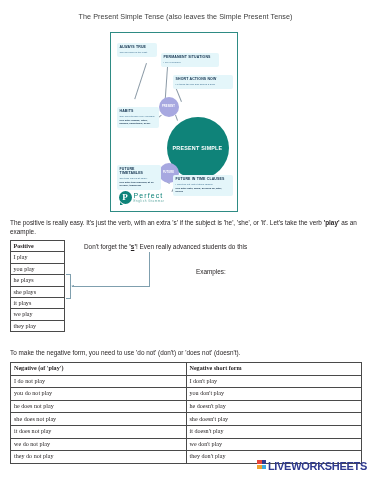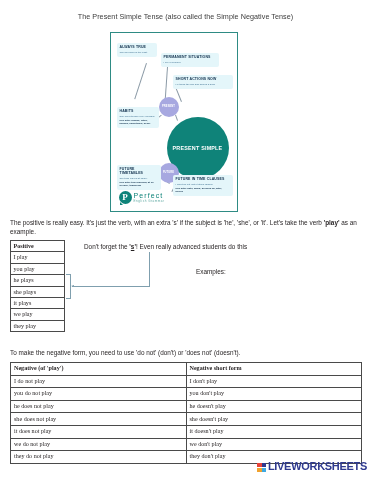--- a/index.html
+++ b/index.html
@@ -277,21 +277,21 @@
     width: 50%;
   }
   .neg-table td.head { font-weight: bold; }
 
   
   .lws {
     position: absolute;
     right: 4px;
     top: 460px;
     display: flex;
-    align-items: flex-end;
+    align-items: flex-start;
   }
   .lws-mark {
     width: 9px;
     height: 9px;
     display: grid;
     grid-template-columns: 1fr 1fr;
     grid-template-rows: 1fr 1fr;
     gap: 0.8px;
     margin-right: 1.5px;
   }
@@ -299,21 +299,21 @@
   .lws-name {
     font-size: 11px;
     font-weight: bold;
     color: #2f3a8f;
     letter-spacing: -0.3px;
   }
 </style>
 </head>
 <body>
 
-<div class="page-title">The Present Simple Tense (also called the Simple Negative Tense)</div>
+<div class="page-title">The Present Simple Tense (also leaves the Simple Present Tense)</div>
 
 <div class="infographic">
   <div class="info-inner">
 
     <div class="connector" style="left:33px; top:28px; width:0.6px; height:38px; transform:rotate(18deg); transform-origin:top center;"></div>
     <div class="connector" style="left:54px; top:32px; width:0.6px; height:32px; transform:rotate(4deg); transform-origin:top center;"></div>
     <div class="connector" style="left:62px; top:52px; width:0.6px; height:16px; transform:rotate(-22deg); transform-origin:top center;"></div>
     <div class="connector" style="left:48px; top:80px; width:0.6px; height:12px; transform:rotate(52deg); transform-origin:top center;"></div>
     <div class="connector" style="left:48px; top:143px; width:0.6px; height:10px; transform:rotate(-55deg); transform-origin:top center;"></div>
     <div class="connector" style="left:64px; top:146px; width:0.6px; height:12px; transform:rotate(28deg); transform-origin:top center;"></div>

